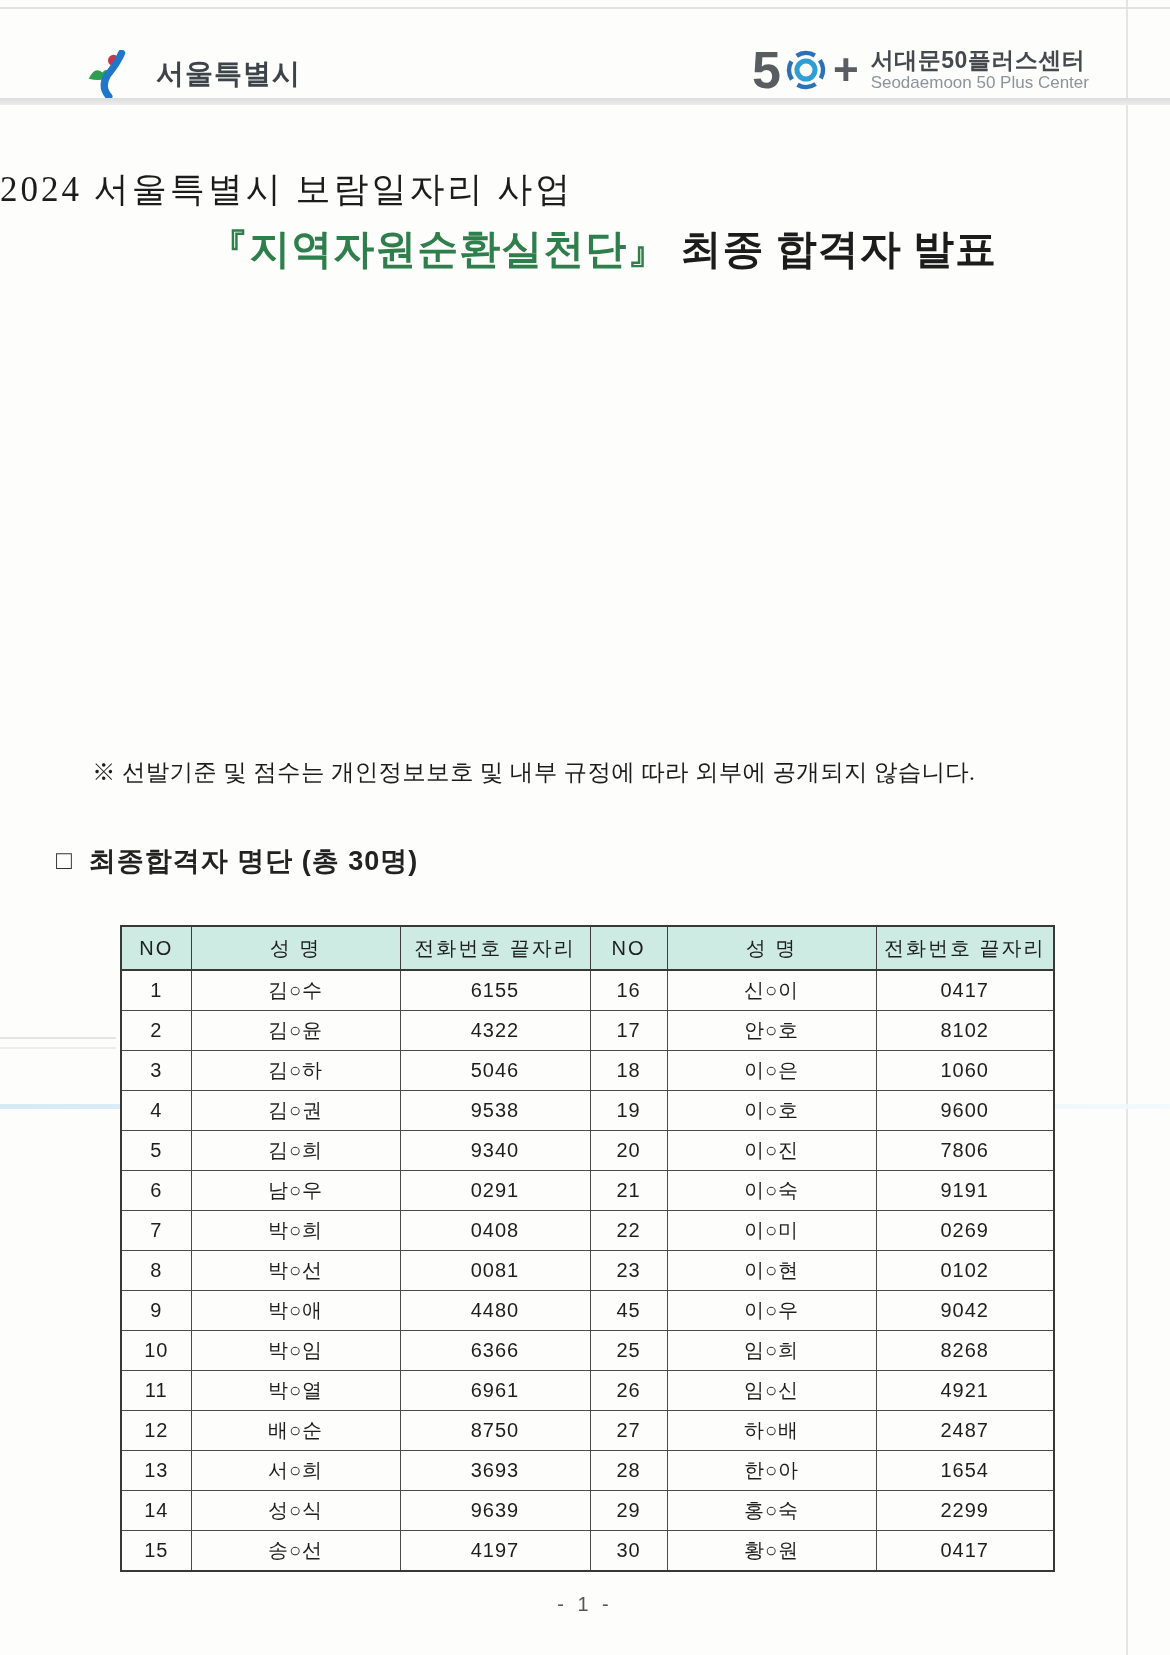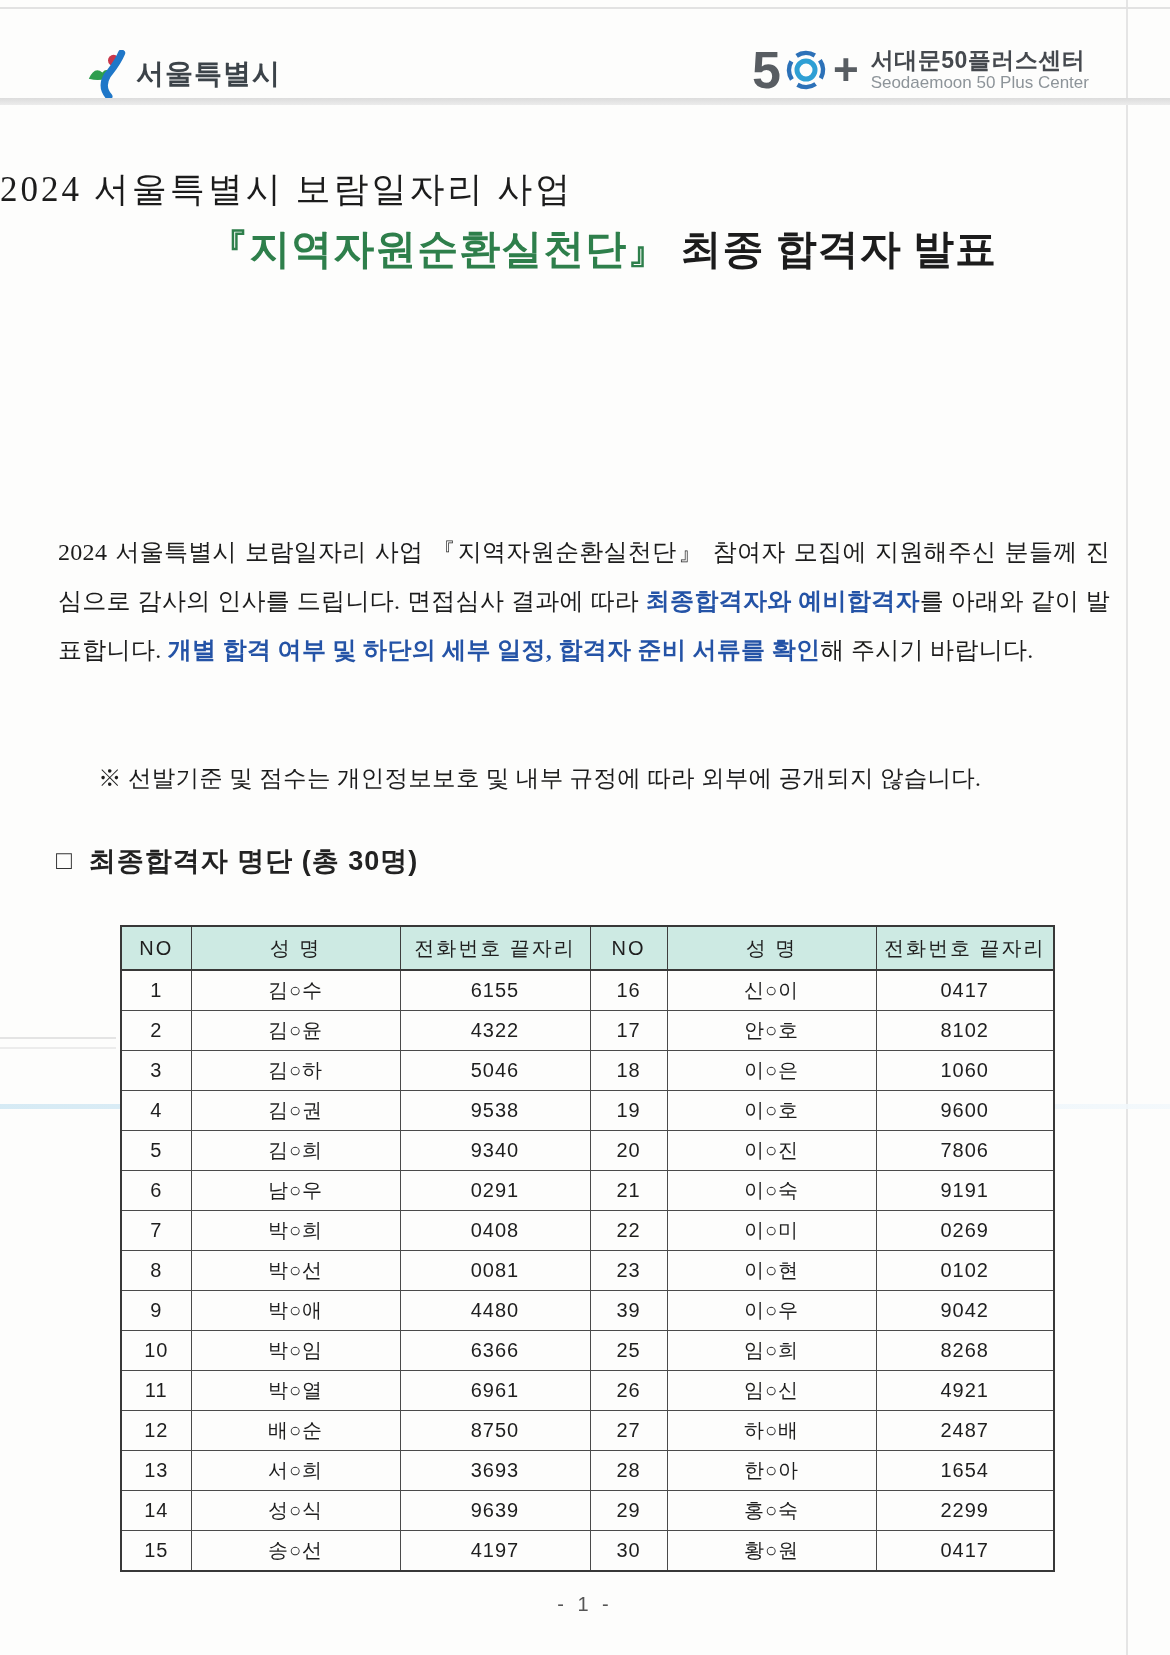--- a/index.html
+++ b/index.html
@@ -21,21 +21,21 @@
   .artifact{position:absolute;pointer-events:none;}
   .a-topline{top:7px;left:0;width:100%;height:2px;background:#e2e2e2;}
   .a-rightline{top:0;right:42px;width:2px;height:100%;background:#e0e0e0;opacity:.85;}
   .a-bluestreak{top:1104px;left:0;width:100%;height:5px;
     background:linear-gradient(90deg,#cfe7f3 0%,#e4f1f9 55%,#f2f8fc 100%);opacity:.85;}
   .a-leftstreak1{top:1037px;left:0;width:116px;height:2px;background:#e4e4e4;}
   .a-leftstreak2{top:1047px;left:0;width:116px;height:2px;background:#ececec;}
   
   .header-bar{position:absolute;top:98px;left:0;width:100%;height:7px;
     background:linear-gradient(#dcdcdc,#ececec);}
-  .seoul-logo{position:absolute;left:84px;top:50px;display:flex;align-items:center;gap:4px;}
+  .seoul-logo{position:absolute;left:84px;top:50px;display:flex;align-items:center;gap:24px;}
   .seoul-logo .mark{width:48px;height:48px;}
   .seoul-logo .txt{font-family:var(--sans);font-weight:700;font-size:28px;
     color:#3c4349;letter-spacing:1px;}
   .center50{position:absolute;left:752px;top:44px;display:flex;align-items:center;gap:12px;}
   .c50-mark{display:flex;align-items:center;gap:2px;}
   .c50-five,.c50-plus{font-family:var(--sans);font-weight:700;color:#585d62;line-height:1;}
   .c50-five{font-size:52px;}
   .c50-plus{font-size:44px;margin-left:2px;}
   .c50-text{display:flex;flex-direction:column;line-height:1.15;}
   .c50-ko{font-family:var(--sans);font-weight:700;font-size:23px;color:#45494e;letter-spacing:.5px;}
@@ -47,21 +47,21 @@
     font-size:41px;font-weight:700;letter-spacing:1px;margin:0;padding-left:17px;}
   .rt-green{color:var(--green);}
   .rt-blue,.rt-blue-bold{color:var(--blue);font-weight:700;}
   
   .intro-box{position:absolute;left:64px;top:358px;width:1002px;
     border:2px dotted #8a8a8a;padding:14px 18px;
     font-size:23.5px;line-height:44px;text-align:justify;letter-spacing:.3px;}
   
   .paragraph{position:absolute;left:58px;top:528px;width:1052px;margin:0;
     font-size:24px;line-height:49px;text-align:justify;letter-spacing:.3px;}
-  .note{position:absolute;left:84px;top:748px;margin:14px;font-size:23.5px;letter-spacing:.3px;}
+  .note{position:absolute;left:84px;top:748px;margin:8px;font-size:23.5px;letter-spacing:.3px;}
   
   .section-heading{position:absolute;left:56px;top:843px;margin:0;display:flex;
     align-items:center;gap:16px;font-family:var(--sans);font-size:27px;
     font-weight:700;color:#222;letter-spacing:1px;}
   .bullet{font-size:26px;font-weight:400;color:#333;transform:translateY(-1px);}
   
   .roster{position:absolute;left:120px;top:925px;width:933px;
     border-collapse:collapse;font-family:var(--sans);font-size:20px;color:#1e1e1e;
     table-layout:fixed;}
   .roster col.c-no1{width:70px;}  .roster col.c-nm1{width:209px;}
@@ -110,21 +110,20 @@
       <span class="c50-en">Seodaemoon 50 Plus Center</span>
     </div>
   </div>
 
   <div class="header-bar"></div>
 
   <h1 class="title1">2024 서울특별시 보람일자리 사업</h1>
   <h2 class="title2"><span class="rt-green">『지역자원순환실천단』</span><span class="rt-normal"> 최종 합격자 발표</span></h2>
 
 
-  <p class="paragraph"><span class="rt-normal">2024 서울특별시 보람일자리 사업 『지역자원순환실천단』 참여자 모집에 지원해주신 분들께 진심으로 감사의 인사를 드립니다. 면접심사 결과에 따라 </span><span class="rt-blue-bold">최종합격자와 예비합격자</span><span class="rt-normal">를 아래와 같이 발표합니다. </span><span class="rt-blue-bold">개별 합격 여부 및 하단의 세부 일정, 합격자 준비 서류를 확인</span><span class="rt-normal">해 주시기 바랍니다.</span></p>
 
   <p class="note">※ 선발기준 및 점수는 개인정보보호 및 내부 규정에 따라 외부에 공개되지 않습니다.</p>
 
   <h3 class="section-heading">
     <span class="bullet">□</span>
     <span>최종합격자 명단 (총 30명)</span>
   </h3>
 
   <table class="roster">
     <colgroup>
@@ -207,21 +206,21 @@
           <td>박○선</td>
           <td>0081</td>
           <td>23</td>
           <td>이○현</td>
           <td>0102</td>
         </tr>
         <tr>
           <td>9</td>
           <td>박○애</td>
           <td>4480</td>
-          <td>39</td>
+          <td>45</td>
           <td>이○우</td>
           <td>9042</td>
         </tr>
         <tr>
           <td>10</td>
           <td>박○임</td>
           <td>6366</td>
           <td>25</td>
           <td>임○희</td>
           <td>8268</td>

